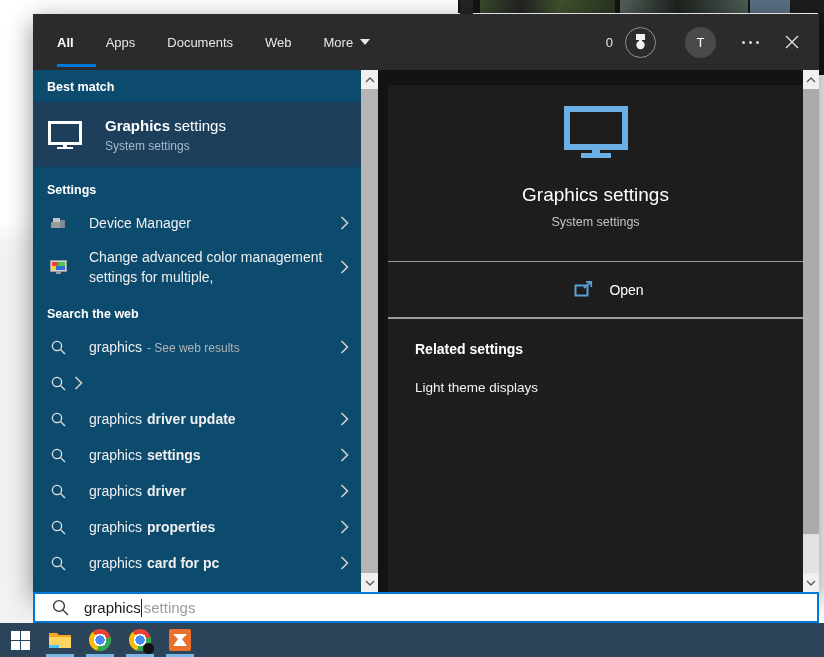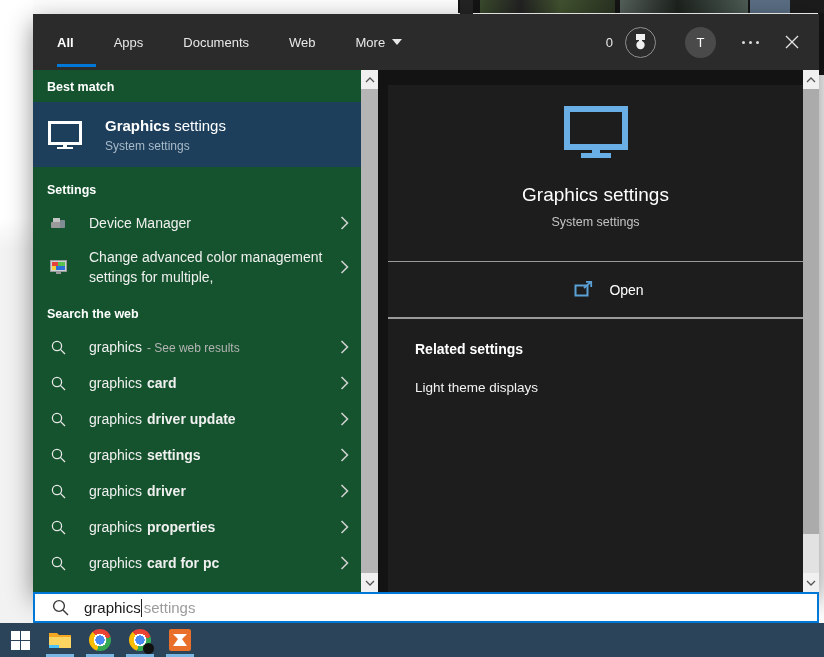--- a/index.html
+++ b/index.html
@@ -15,36 +15,36 @@
   .bg-thumb1 { position:absolute; left:480px; top:0; width:135px; height:13px; background:linear-gradient(90deg,#3a4a2c,#222 30%,#41522f 60%,#2a3322); }
   .bg-thumb2 { position:absolute; left:620px; top:0; width:128px; height:13px; background:linear-gradient(90deg,#55605a,#1d221d 45%,#4d5c55); }
   .bg-thumb3 { position:absolute; left:750px; top:0; width:40px; height:13px; background:#5a6d83; }
   .bg-panel  { position:absolute; left:790px; top:0; width:34px; height:13px; background:#1c1c1c; }
   .bg-chip   { position:absolute; left:460px; top:0; width:13px; height:26px; background:#232323; }
   .bg-right-edge { position:absolute; right:0; top:13px; width:6px; height:62px; background:#161616; }
 
   
   .flyout { position:absolute; left:33px; top:14px; width:786px; height:578px; background:#262626; box-shadow:0 8px 24px rgba(0,0,0,.45); display:flex; flex-direction:column; }
   .flyout-header { position:relative; height:56px; background:#2b2b2b; flex:0 0 56px; display:flex; align-items:center; padding:0 20px 0 24px; }
-  .tabs { display:flex; align-items:center; gap:40px; }
+  .tabs { display:flex; align-items:center; gap:32px; }
   .tab { color:#e8e8e8; font-size:13px; cursor:default; display:flex; align-items:center; gap:7px; }
   .tab.active { font-weight:700; color:#fff; }
   .tab-underline { position:absolute; left:24px; bottom:3px; width:39px; height:3px; background:#0078d7; }
   .header-right { margin-left:auto; display:flex; align-items:center; }
   .rewards-count { color:#e8e8e8; font-size:13px; margin-right:12px; }
   .medal-circle { width:31px; height:31px; border-radius:50%; border:1px solid #8f8f8f; display:flex; align-items:center; justify-content:center; }
   .avatar { width:31px; height:31px; border-radius:50%; background:#4a4a4a; color:#fff; font-size:13px; display:flex; align-items:center; justify-content:center; margin-left:29px; }
   .dots { margin-left:26px; display:flex; gap:4px; }
   .dots i { width:3px; height:3px; border-radius:50%; background:#dcdcdc; }
   .close-btn { margin-left:26px; color:#e0e0e0; display:flex; align-items:center; }
 
   .flyout-body { flex:1; display:flex; min-height:0; }
 
   
-  .left-panel { width:328px; flex:0 0 328px; background:#14532d; padding-top:0; }
+  .left-panel { width:328px; flex:0 0 328px; background:#0c4a6e; padding-top:0; }
   .section-header { color:#fff; font-size:12.5px; font-weight:700; padding:10px 14px 8px 14px; }
   .best-match-item { height:65px; background:#1d3f5c; display:flex; align-items:center; padding:0 10px 0 14px; cursor:default; }
   .bm-icon { width:36px; flex:0 0 36px; display:flex; justify-content:center; }
   .bm-text { margin-left:22px; }
   .bm-title { color:#fff; font-size:15px; }
   .bm-title b { font-weight:700; }
   .bm-sub { color:#a9bac8; font-size:12px; margin-top:5px; }
   .lp-row { display:flex; align-items:center; padding:0 12px 0 14px; min-height:36px; cursor:default; }
   .lp-row .row-icon { width:22px; flex:0 0 22px; display:flex; justify-content:center; }
   .lp-row .row-label { color:#f0f0f0; font-size:14px; margin-left:20px; flex:1; line-height:20px; padding:6px 0; }
@@ -225,21 +225,20 @@
               </svg>
             </span>
         </div>
         <div class="lp-row web-row">
           <span class="row-icon">
               <svg width="15" height="15" viewBox="0 0 15 15">
                 <circle cx="6" cy="6" r="4.6" fill="none" stroke="#e6e6e6" stroke-width="1.3"></circle>
                 <line x1="9.4" y1="9.4" x2="14" y2="14" stroke="#e6e6e6" stroke-width="1.3"></line>
               </svg>
             </span>
-          <span class="web-text"><span>graphics</span><span class="web-suffix">card</span></span>
           <span class="chev">
               <svg width="9" height="14" viewBox="0 0 9 14">
                 <path d="M1.5 1 L7.5 7 L1.5 13" fill="none" stroke="#cfcfcf" stroke-width="1.6"></path>
               </svg>
             </span>
         </div>
         <div class="lp-row web-row">
           <span class="row-icon">
               <svg width="15" height="15" viewBox="0 0 15 15">
                 <circle cx="6" cy="6" r="4.6" fill="none" stroke="#e6e6e6" stroke-width="1.3"></circle>

